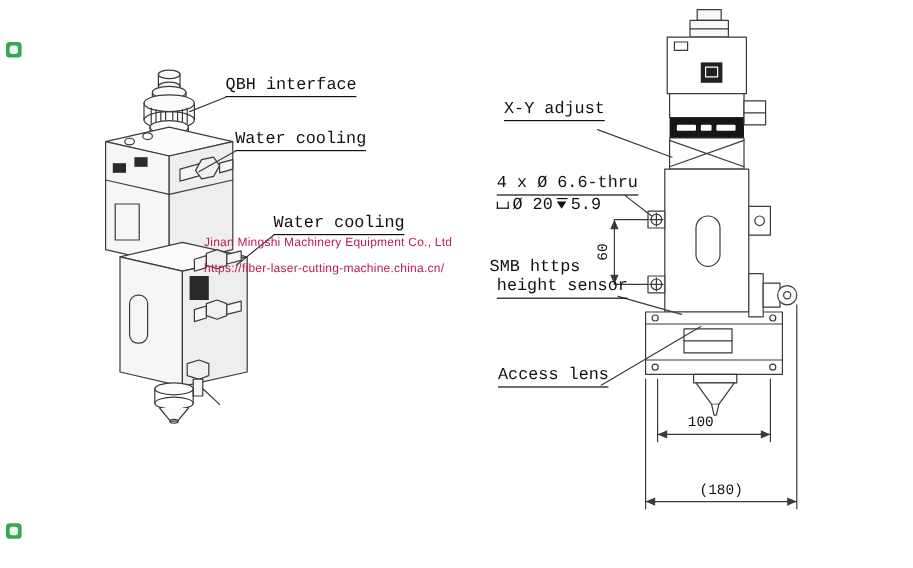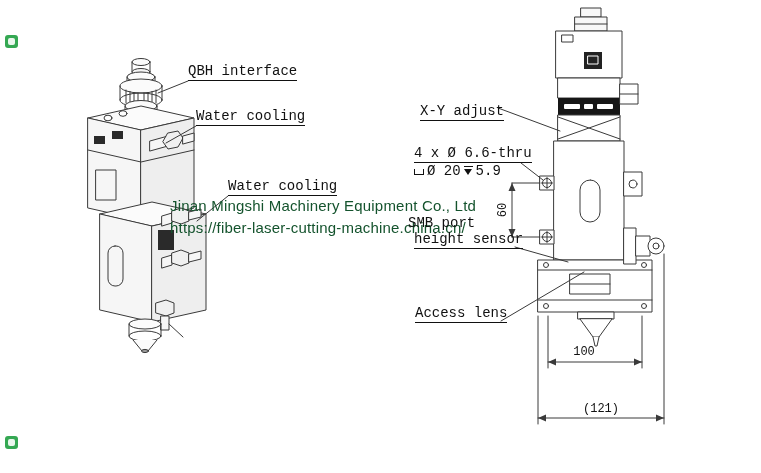--- a/index.html
+++ b/index.html
@@ -2,21 +2,21 @@
 <html><head>
 <meta charset="utf-8">
 <style>
   *{box-sizing:border-box}
   html,body{margin:0;padding:0}
   body{width:761px;height:473px;background:#ffffff;position:relative;overflow:hidden;
        font-family:"Liberation Sans",sans-serif}
   .stage{position:absolute;left:0;top:0;width:761px;height:473px}
   svg.drawing{position:absolute;left:0;top:0}
   
-  .wm{position:absolute;color:#14532d;font-size:15px;letter-spacing:.2px;white-space:nowrap;
+  .wm{position:absolute;color:#be185d;font-size:10px;letter-spacing:.2px;white-space:nowrap;
       font-family:"Liberation Sans",sans-serif}
   .wm-icon{position:absolute;width:13px;height:13px;border-radius:3px;background:#35a853}
   .wm-icon::after{content:"";position:absolute;left:3px;top:3px;width:7px;height:7px;
       border-radius:2px;background:#fff;opacity:.9}
   
   .lbl{position:absolute;font-family:"Liberation Mono","DejaVu Sans Mono",monospace;
        font-size:14px;color:#111;white-space:nowrap;line-height:15px}
   .lbl.u{border-bottom:1px solid #111;padding-bottom:1px}
   .dim{position:absolute;font-family:"Liberation Mono","DejaVu Sans Mono",monospace;
        font-size:12px;color:#111;text-align:center;white-space:nowrap}
@@ -205,31 +205,31 @@
   <span class="wm-icon" style="left:5px;top:35px"></span>
   <span class="wm-icon" style="left:5px;top:436px"></span>
 
   <div class="lbl u" style="left:188px;top:64px">QBH interface</div>
 
   <div class="lbl u" style="left:196px;top:109px">Water cooling</div>
 
   <div class="lbl u" style="left:228px;top:179px">Water cooling</div>
 
 
-  <div class="lbl u" style="left:420px;top:104px">X-Y adjust</div>
+  <div class="lbl u" style="left:420px;top:84px">X-Y adjust</div>
 
   <div class="lbl u" style="left:414px;top:146px">4 x Ø 6.6-thru</div>
   <div class="lbl" style="left:414px;top:164px">
     <span class="cbore"></span><span>Ø 20</span><span class="depth"></span><span>5.9</span>
   </div>
 
-  <div class="lbl" style="left:408px;top:216px">SMB port</div>
+  <div class="lbl" style="left:408px;top:216px">SMB https</div>
   <div class="lbl u" style="left:414px;top:232px">height sensor</div>
 
   <div class="lbl u" style="left:415px;top:306px">Access lens</div>
 
   <div class="dim rot" style="left:488px;top:203px;width:30px">60</div>
 
   <div class="dim" style="left:564px;top:345px;width:40px">100</div>
 
-  <div class="dim" style="left:574px;top:402px;width:54px">(121)</div>
+  <div class="dim" style="left:574px;top:402px;width:54px">(180)</div>
 
 </div>
 
 </body></html>

